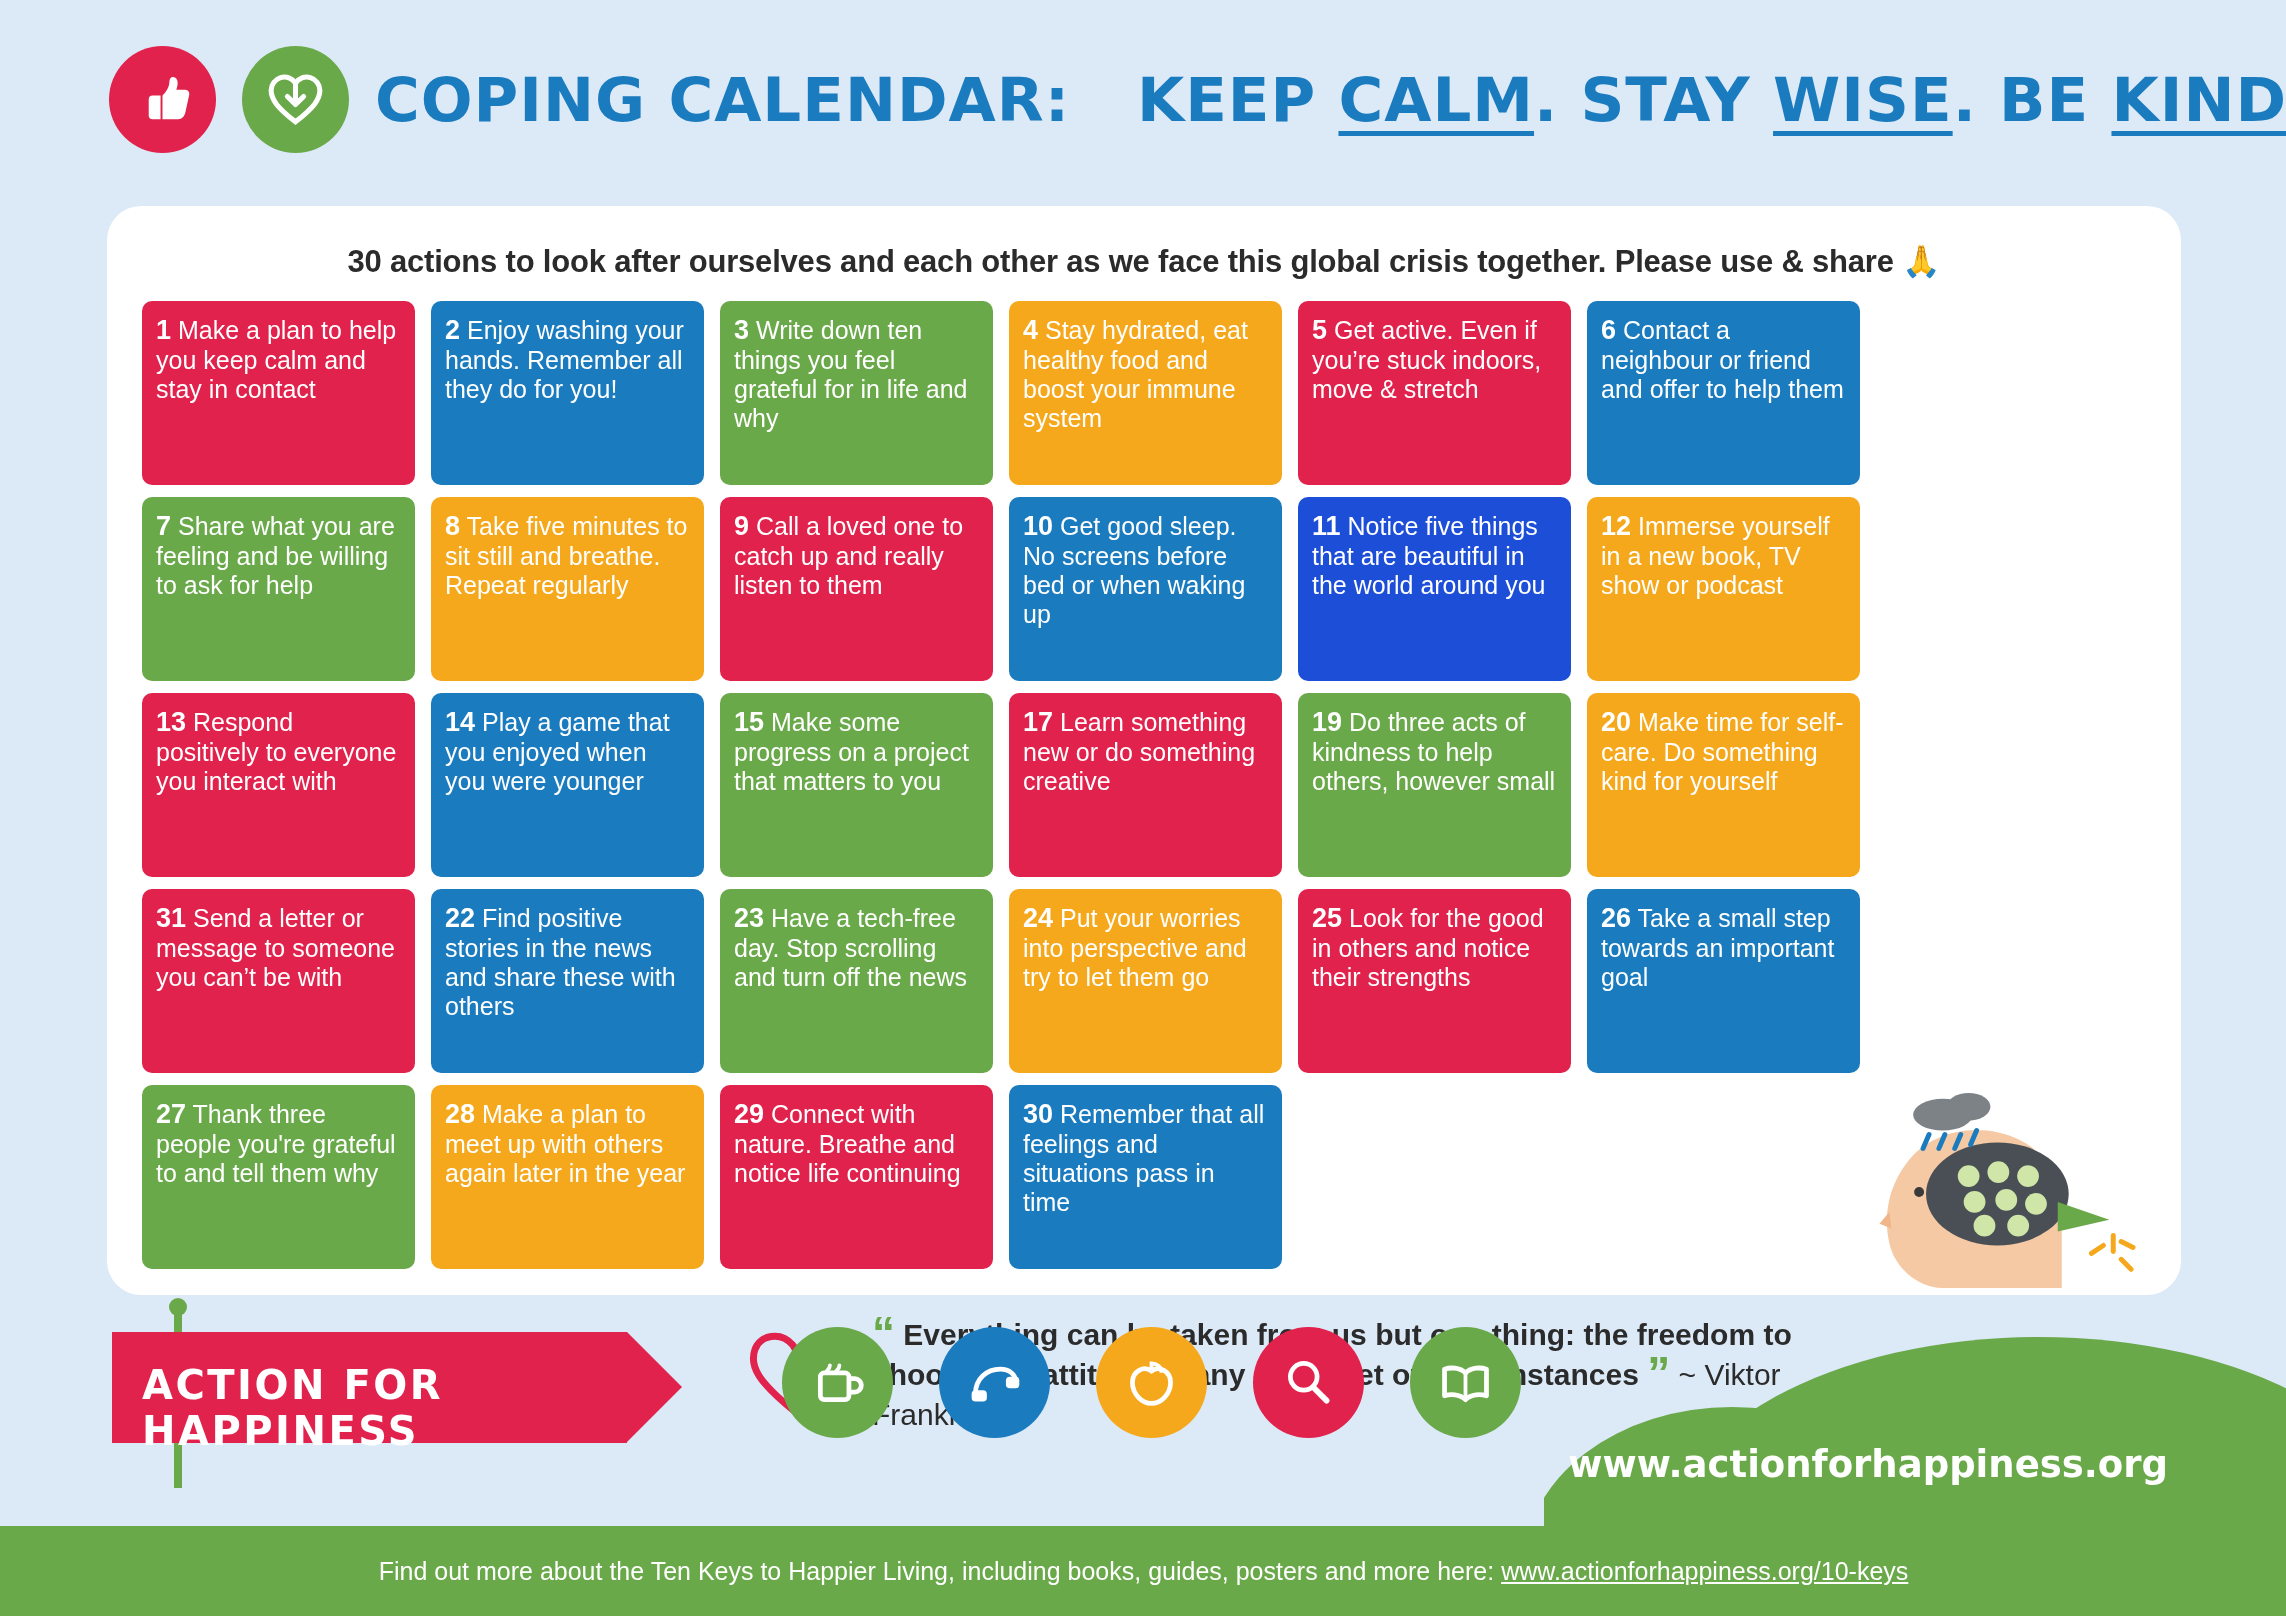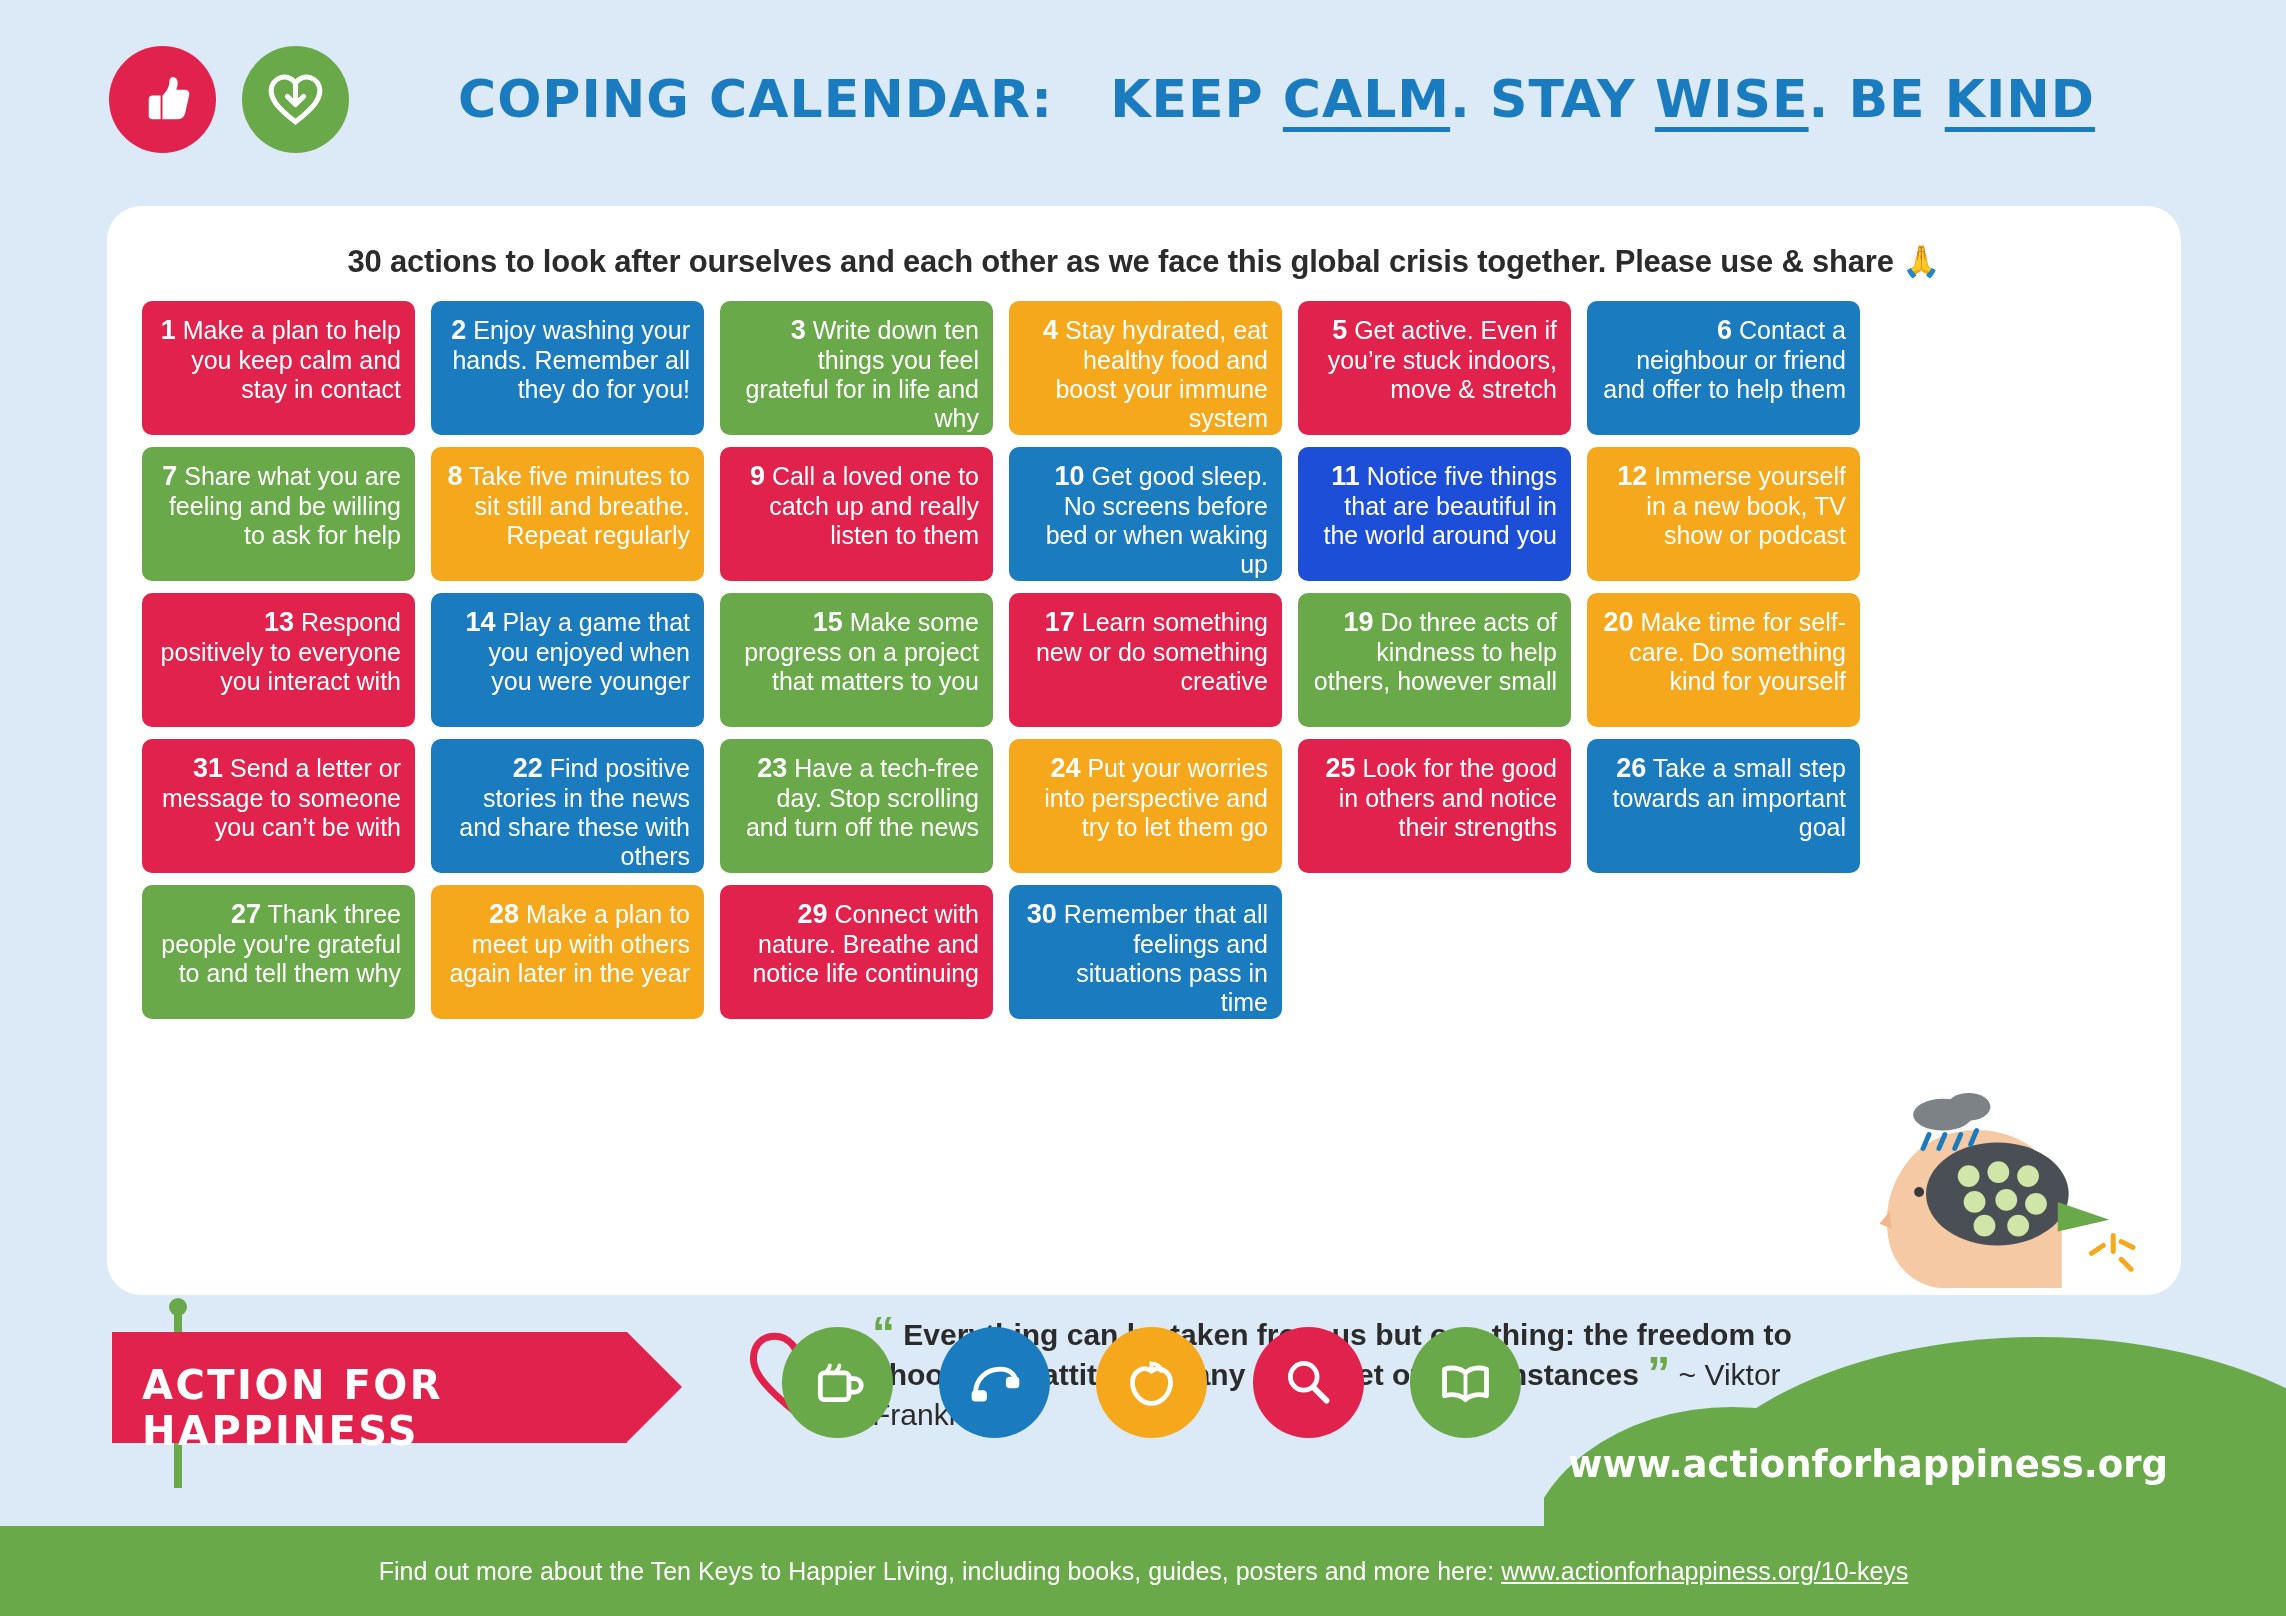--- a/index.html
+++ b/index.html
@@ -28,21 +28,21 @@
     display: flex;
     align-items: center;
     justify-content: center;
     flex: 0 0 auto;
   }
   .hdr-icon { width: 107px; height: 107px; margin-right: 26px; }
   .hdr-title {
     flex: 1 1 auto;
     text-align: center;
     color: #1a7bbf;
-    font-size: 52px;
+    font-size: 61px;
     letter-spacing: 1px;
     font-family: "DejaVu Sans", sans-serif;
     font-weight: bold;
     white-space: nowrap;
   }
   .hdr-title .u { text-decoration: underline; text-underline-offset: 10px; text-decoration-thickness: 5px; }
 
   
   .card {
     position: absolute;
@@ -65,29 +65,29 @@
   .grid {
     position: absolute;
     left: 27px;
     top: 95px;
     width: 2020px;
     display: flex;
     flex-wrap: wrap;
   }
   .tile {
     width: 273px;
-    height: 134px;
+    height: 184px;
     margin: 0 8px 12px 8px;
     border-radius: 10px;
     color: #ffffff;
     box-sizing: border-box;
     padding: 14px 14px 10px 14px;
     font-size: 25px;
     line-height: 1.16;
-    text-align: right;
+    text-align: left;
     position: relative;
     display: block;
   }
   .tile .num {
     font-weight: bold;
     font-size: 27px;
   }
   .tile .txt { font-weight: normal; }
 
   

